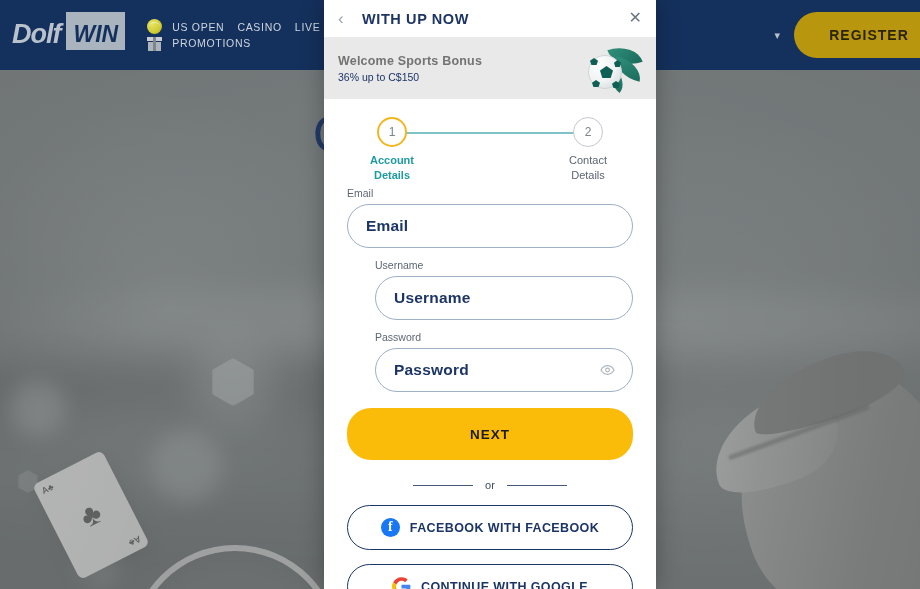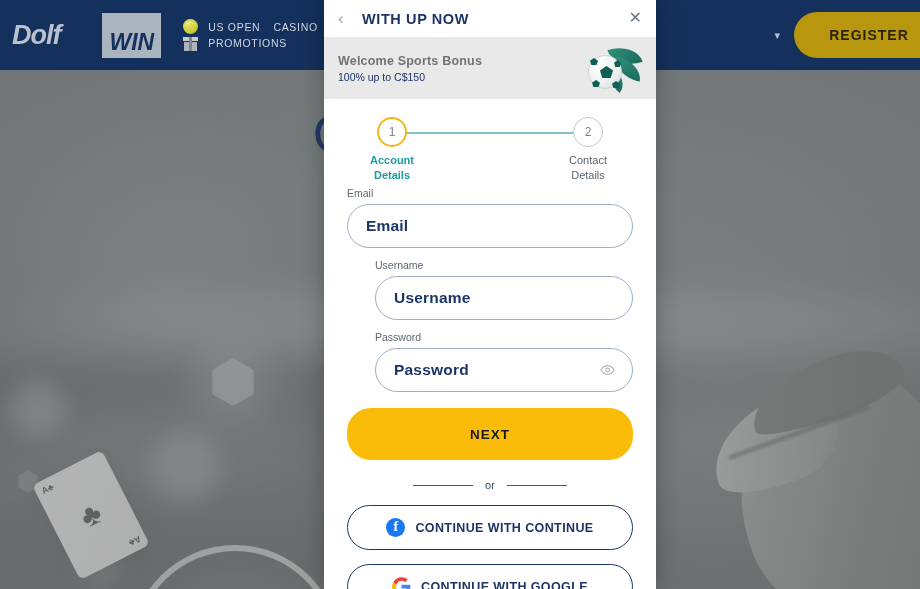--- a/index.html
+++ b/index.html
@@ -105,28 +105,28 @@
   .hero-line2 {
     margin-top: 12px;
     font-size: 62px; letter-spacing: 2px; color: #1c3566; font-weight: bold; line-height: 1.0;
   }
 
   
   .topbar {
     position: absolute; left: 0; top: 0; width: 920px; height: 70px;
     background: #14305c; z-index: 6; display: flex; align-items: center;
   }
-  .logo { margin-left: 12px; display: flex; align-items: center; height: 30px; gap: 36px; }
+  .logo { margin-left: 12px; display: flex; align-items: flex-end; height: 30px; }
   .logo .swoosh {
     font-size: 27px; font-weight: bold; font-style: italic; color: #b9c2cc;
     letter-spacing: -1px;
   }
   .logo .winbox {
     margin-left: 6px; background: #aab4bf; color: #14305c; font-weight: bold; font-style: italic;
-    font-size: 23px; padding: 16px 7px 2px 7px; letter-spacing: 0px;
+    font-size: 23px; padding: 9px 7px 2px 7px; letter-spacing: 0px;
   }
   .nav-icons { margin-left: 22px; display: flex; flex-direction: column; gap: 3px; }
   .tennis-ball {
     width: 15px; height: 15px; border-radius: 50%;
     background: radial-gradient(circle at 35% 32%, #e6e463 0%, #cfcb34 60%, #a9a520 100%);
     position: relative;
   }
   .tennis-ball::after {
     content: ""; position: absolute; left: 2px; top: 3px; width: 11px; height: 9px;
     border-top: 1.5px solid rgba(255,255,255,.55); border-radius: 50%;
@@ -338,21 +338,21 @@
 
     <div class="modal-header">
       <span class="back-arrow">‹</span>
       <span class="modal-title">WITH UP NOW</span>
       <span class="close-x">✕</span>
     </div>
 
     <div class="bonus-banner">
       <div>
         <div class="bonus-title">Welcome Sports Bonus</div>
-        <div class="bonus-sub">100% up to C$150</div>
+        <div class="bonus-sub">36% up to C$150</div>
       </div>
       <div class="bonus-art">
         <div class="leaf l1"></div>
           <div class="leaf l2"></div>
           <div class="leaf l3"></div>
         <div class="soccer">
           <div class="pentagon p0"></div>
             <div class="pentagon p1"></div>
           <div class="pentagon p2"></div>
             <div class="pentagon p3"></div>
@@ -411,21 +411,21 @@
       <div class="btn-next">NEXT</div>
 
       <div class="or-row">
         <div class="or-line"></div>
         <span class="or-text">or</span>
         <div class="or-line"></div>
       </div>
 
       <div class="social-btn">
         <span class="fb-icon">f</span>
-        <span class="social-label">CONTINUE WITH CONTINUE</span>
+        <span class="social-label">FACEBOOK WITH FACEBOOK</span>
       </div>
 
       <div class="social-btn">
         <span class="g-icon">
           <svg viewBox="0 0 48 48" width="19" height="19">
             <path fill="#EA4335" d="M24 9.5c3.5 0 6.6 1.2 9 3.6l6.7-6.7C35.6 2.6 30.2.5 24 .5 14.8.5 6.9 5.8 3.1 13.4l7.9 6.1C12.8 13.8 17.9 9.5 24 9.5z"></path>
             <path fill="#4285F4" d="M46.5 24.5c0-1.6-.1-3.2-.4-4.7H24v9.3h12.7c-.6 3-2.3 5.5-4.8 7.2l7.6 5.9c4.4-4.1 7-10.1 7-17.7z"></path>
             <path fill="#FBBC05" d="M11 19.5c-.5 1.4-.8 2.9-.8 4.5s.3 3.1.8 4.5l-7.9 6.1C1.1 31.1 0 27.7 0 24s1.1-7.1 3.1-10.6l7.9 6.1z"></path>
             <path fill="#34A853" d="M24 47.5c6.2 0 11.5-2 15.3-5.6l-7.6-5.9c-2.1 1.4-4.8 2.3-7.7 2.3-6.1 0-11.2-4.3-13-10l-7.9 6.1C6.9 42.2 14.8 47.5 24 47.5z"></path>
           </svg>

